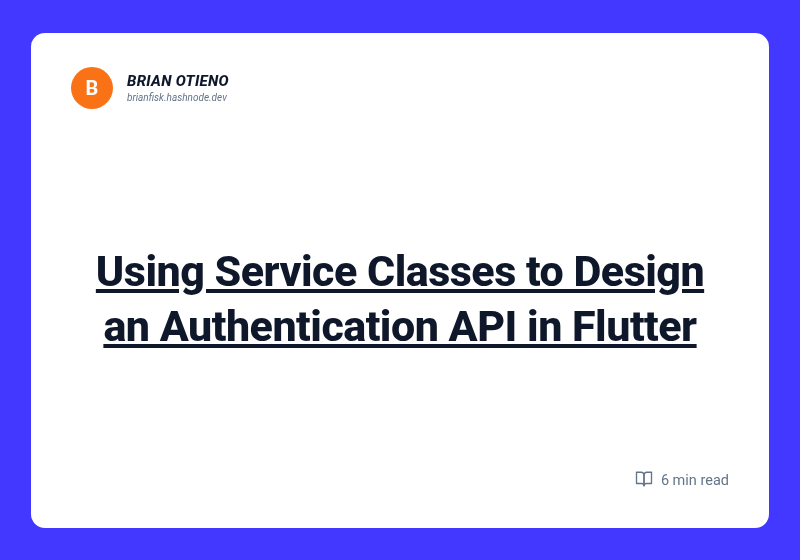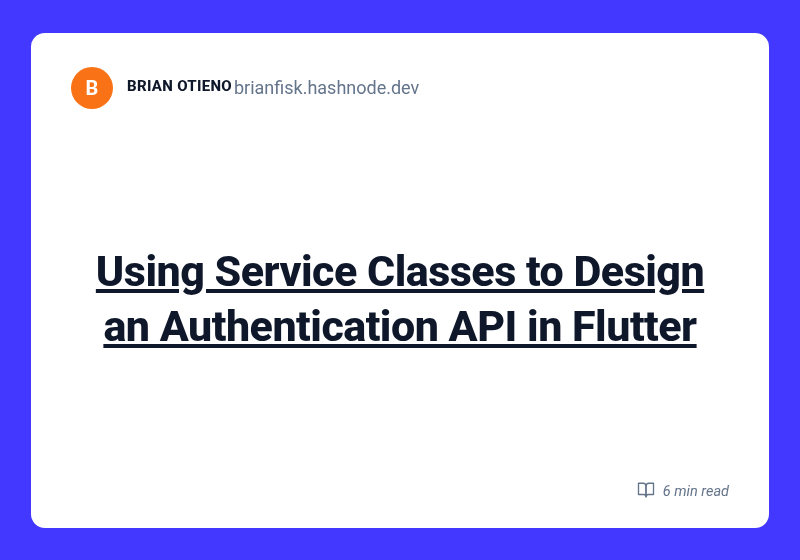--- a/index.html
+++ b/index.html
@@ -39,31 +39,32 @@
       color: #ffffff;
       display: flex;
       align-items: center;
       justify-content: center;
       font-weight: 700;
       font-size: 20px;
       flex-shrink: 0;
     }
     .author-text {
       display: flex;
-      flex-direction: row;
+      flex-direction: column;
       gap: 2px;
+      font-style: italic;
     }
     .author-name {
       font-size: 15px;
       font-weight: 800;
       letter-spacing: 0.3px;
       color: #0f172a;
     }
     .author-domain {
-      font-size: 18px;
+      font-size: 10px;
       color: #64748b;
       font-weight: 400;
     }
     .title-wrap {
       flex: 1;
       display: flex;
       align-items: center;
       justify-content: center;
       padding: 0 10px;
       margin-top: 10px;
@@ -73,28 +74,27 @@
       font-size: 43px;
       line-height: 1.28;
       font-weight: 800;
       color: #0f172a;
       text-align: center;
       letter-spacing: -0.5px;
       text-decoration: underline;
     }
     .read-time {
       position: absolute;
-      bottom: 25px;
+      bottom: 36px;
       right: 40px;
       display: flex;
       align-items: center;
       gap: 8px;
       color: #64748b;
       font-size: 14.5px;
-      font-style: italic;
     }
     .read-time svg {
       width: 18px;
       height: 18px;
       stroke: #64748b;
     }
   </style>
 </head>
 <body>
 

